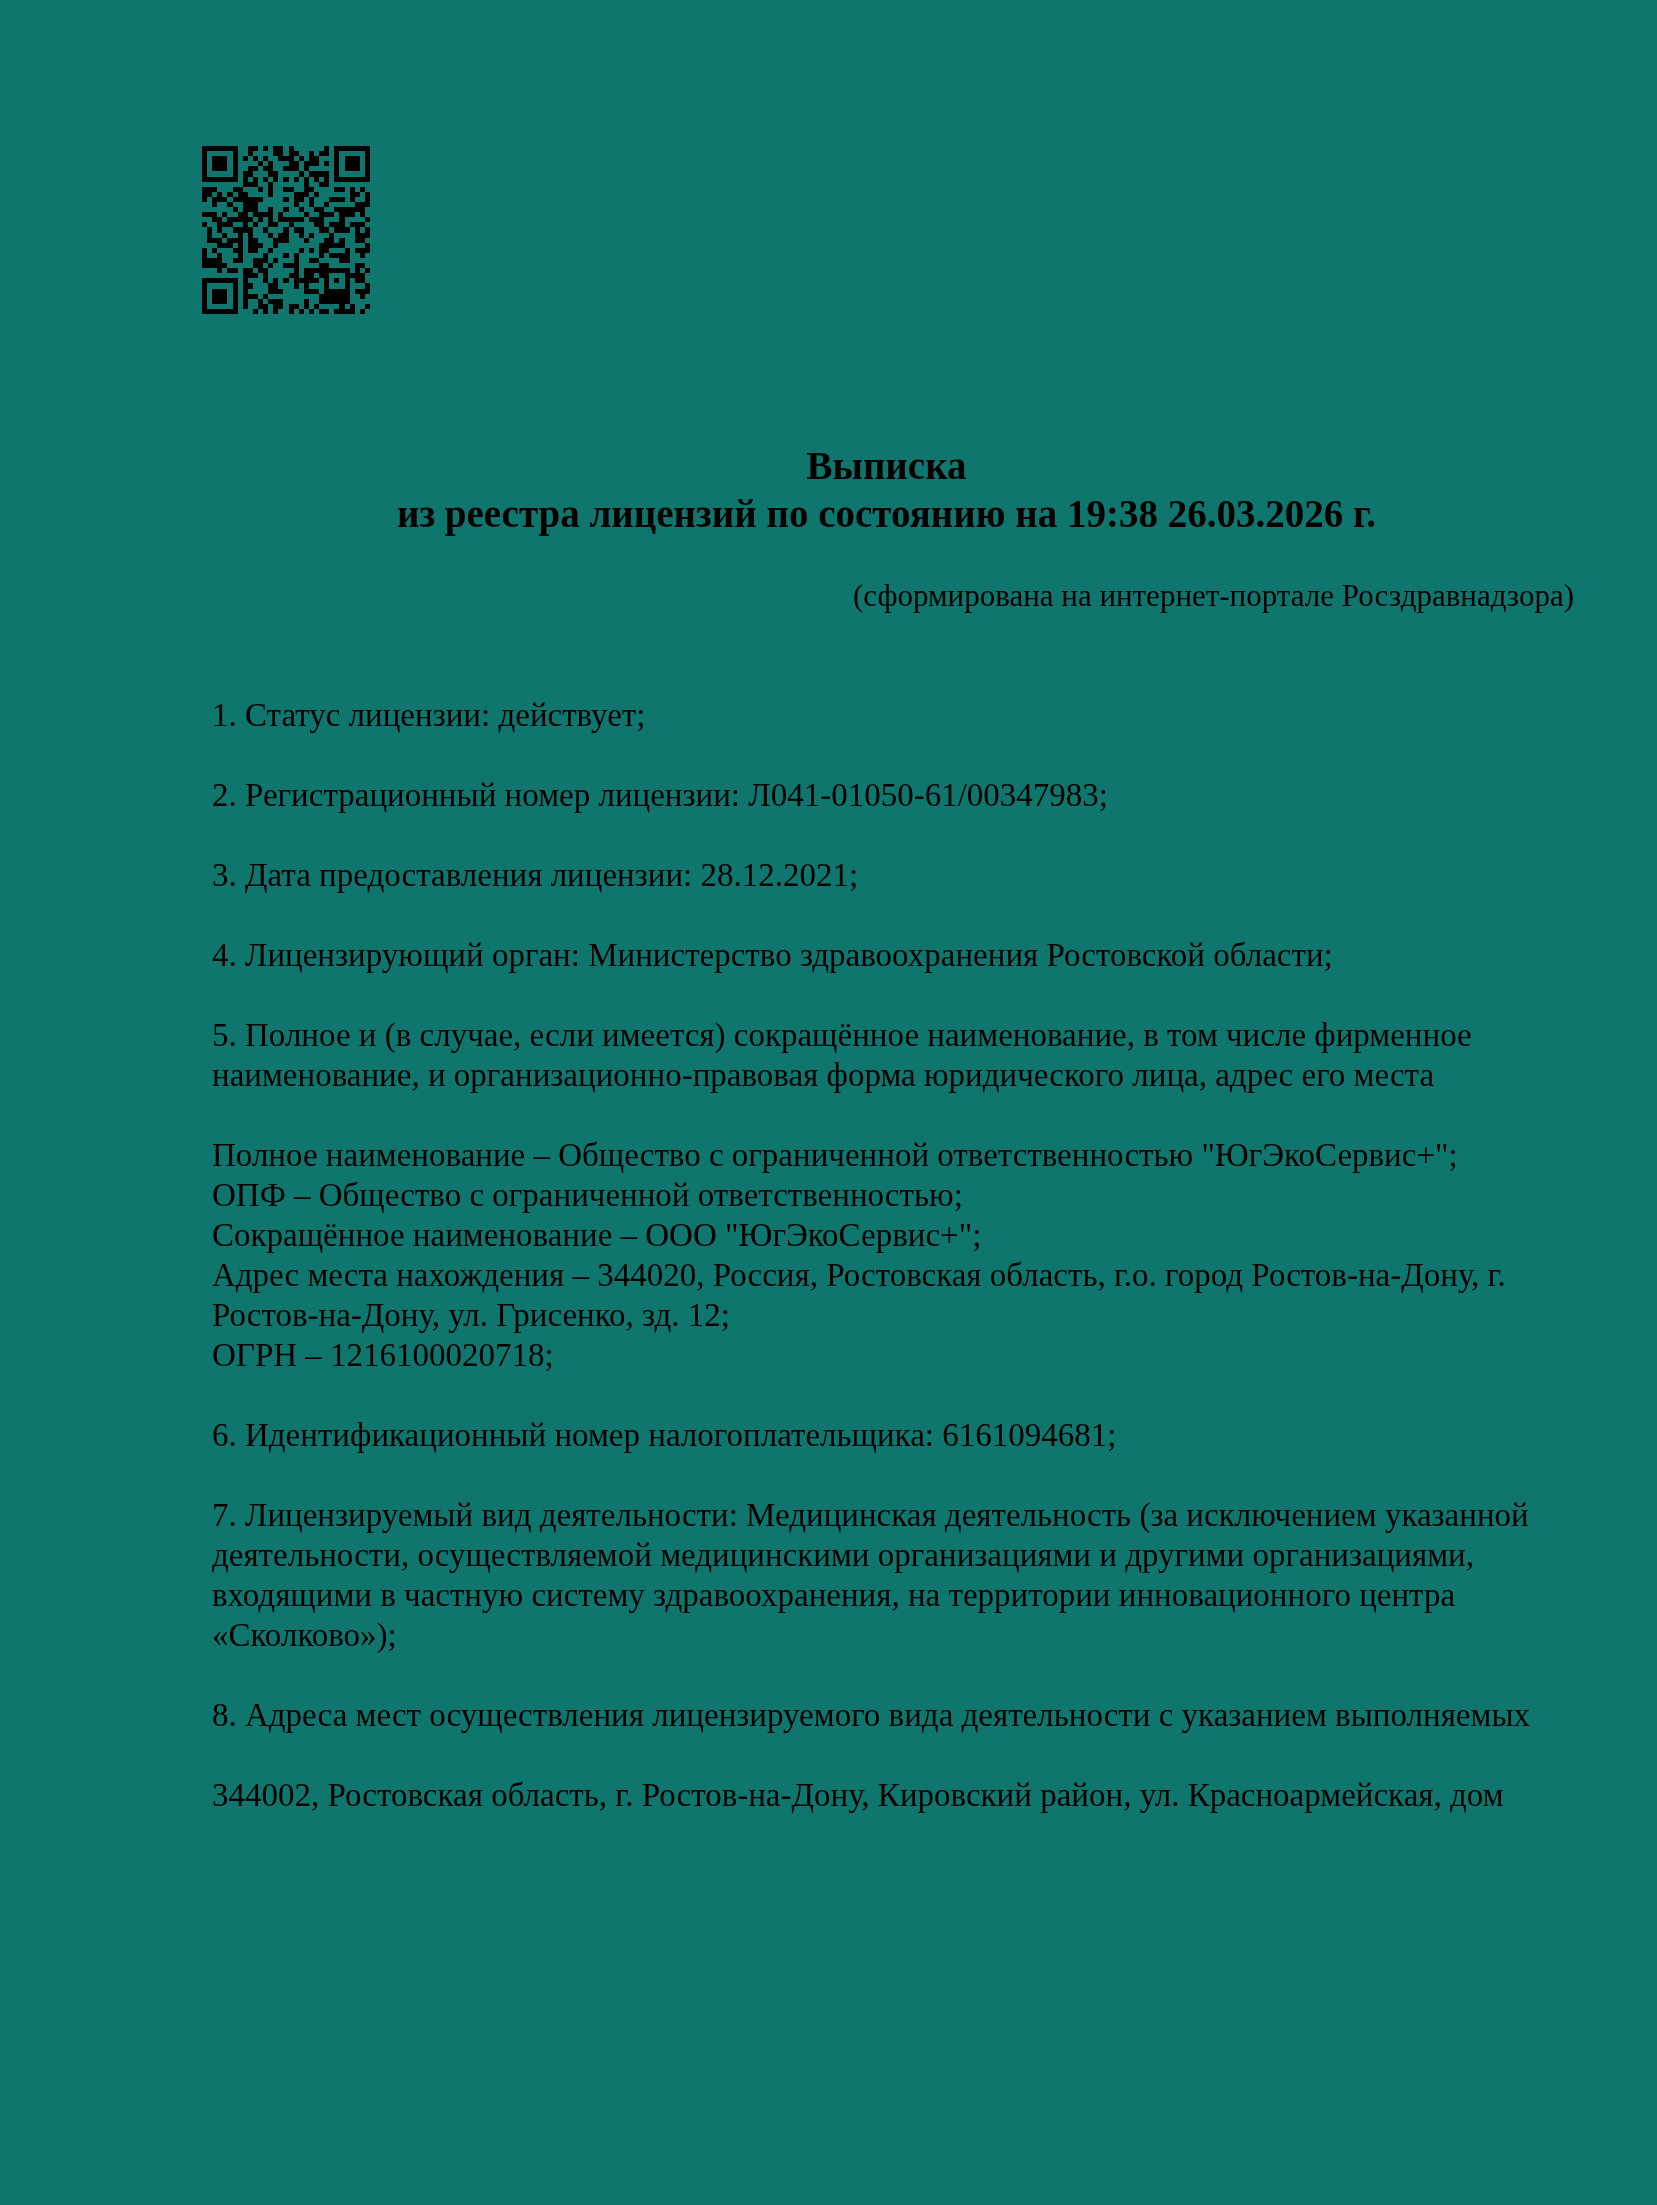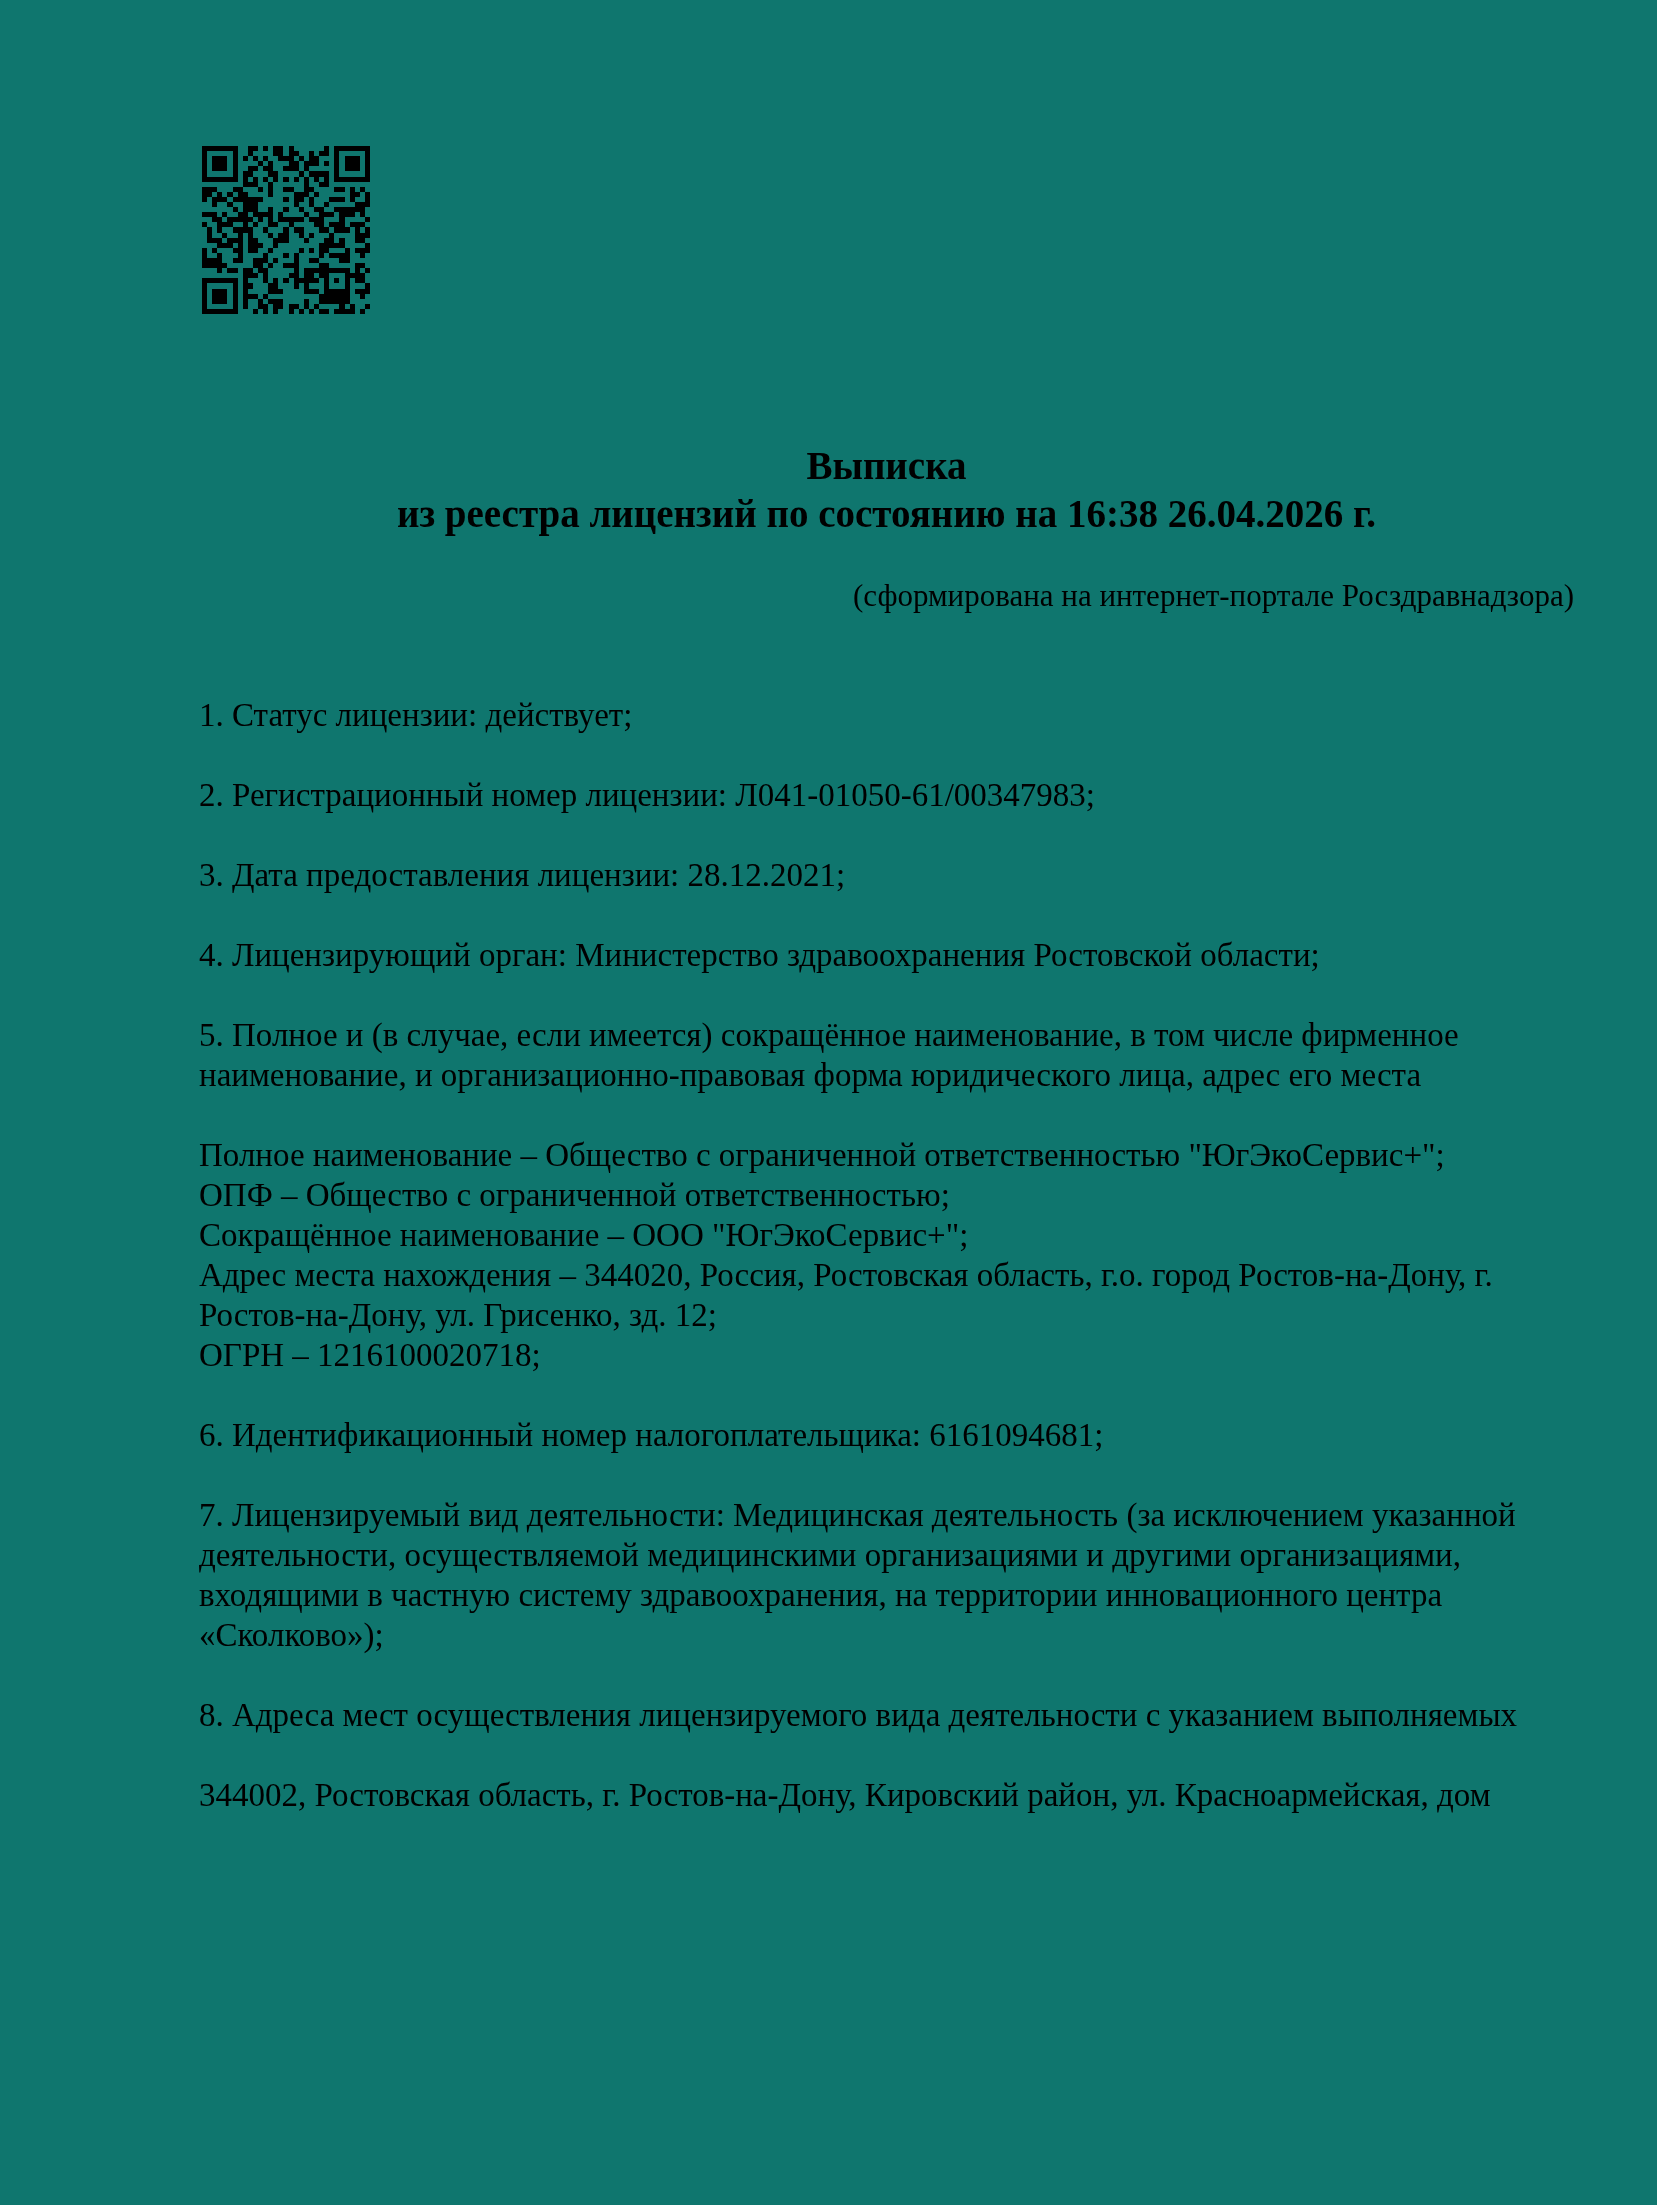--- a/index.html
+++ b/index.html
@@ -37,21 +37,21 @@
     position: absolute;
     left: 199px;
     top: 578px;
     width: 1375px;
     text-align: right;
     font-size: 31px;
     line-height: 35px;
   }
   .body-text {
     position: absolute;
-    left: 199px;
+    left: 212px;
     top: 695px;
     width: 1375px;
     font-size: 33px;
     line-height: 40px;
     text-align: left;
   }
   .para {
     margin: 0 0 40px 0;
     padding: 0;
   }
@@ -595,21 +595,21 @@
         <rect x="26" y="32" width="1" height="1"></rect>
         <rect x="27" y="32" width="1" height="1"></rect>
         <rect x="28" y="32" width="1" height="1"></rect>
         <rect x="29" y="32" width="1" height="1"></rect>
         <rect x="31" y="32" width="1" height="1"></rect>
       </g>
     </svg>
 
   <div class="title-block">
     <div>Выписка</div>
-    <div>из реестра лицензий по состоянию на 16:38 26.04.2026 г.</div>
+    <div>из реестра лицензий по состоянию на 19:38 26.03.2026 г.</div>
   </div>
 
   <div class="subtitle">(сформирована на интернет-портале Росздравнадзора)</div>
 
   <div class="body-text">
 
     <p class="para">
       <span class="ln">1. Статус лицензии: действует;</span>
     </p>
 

